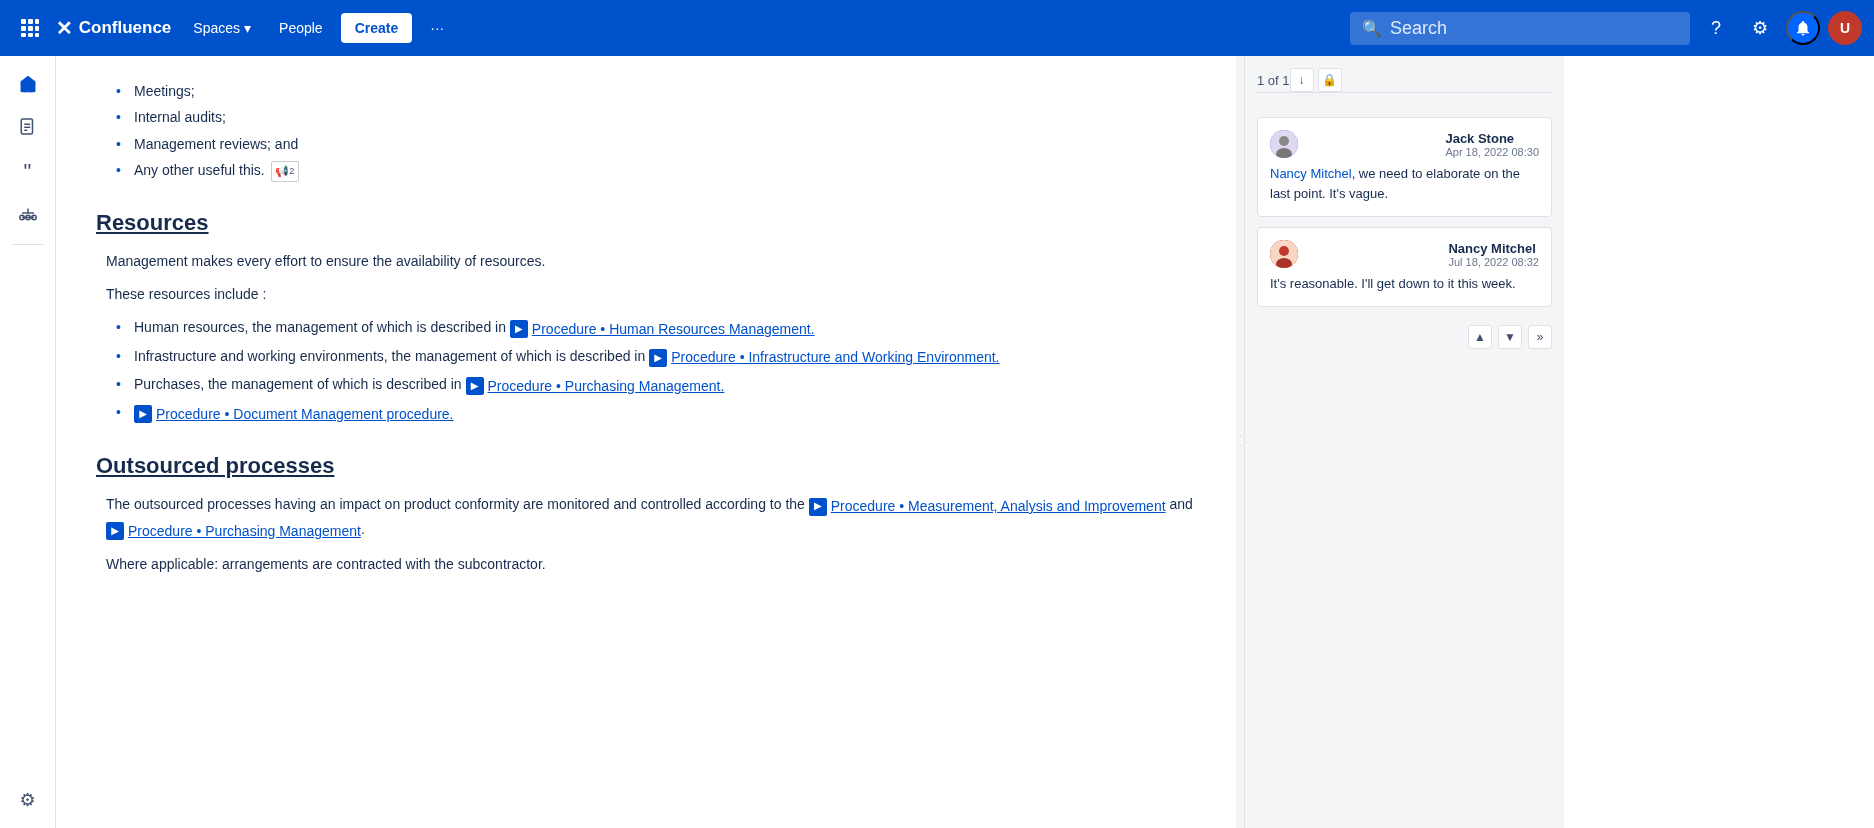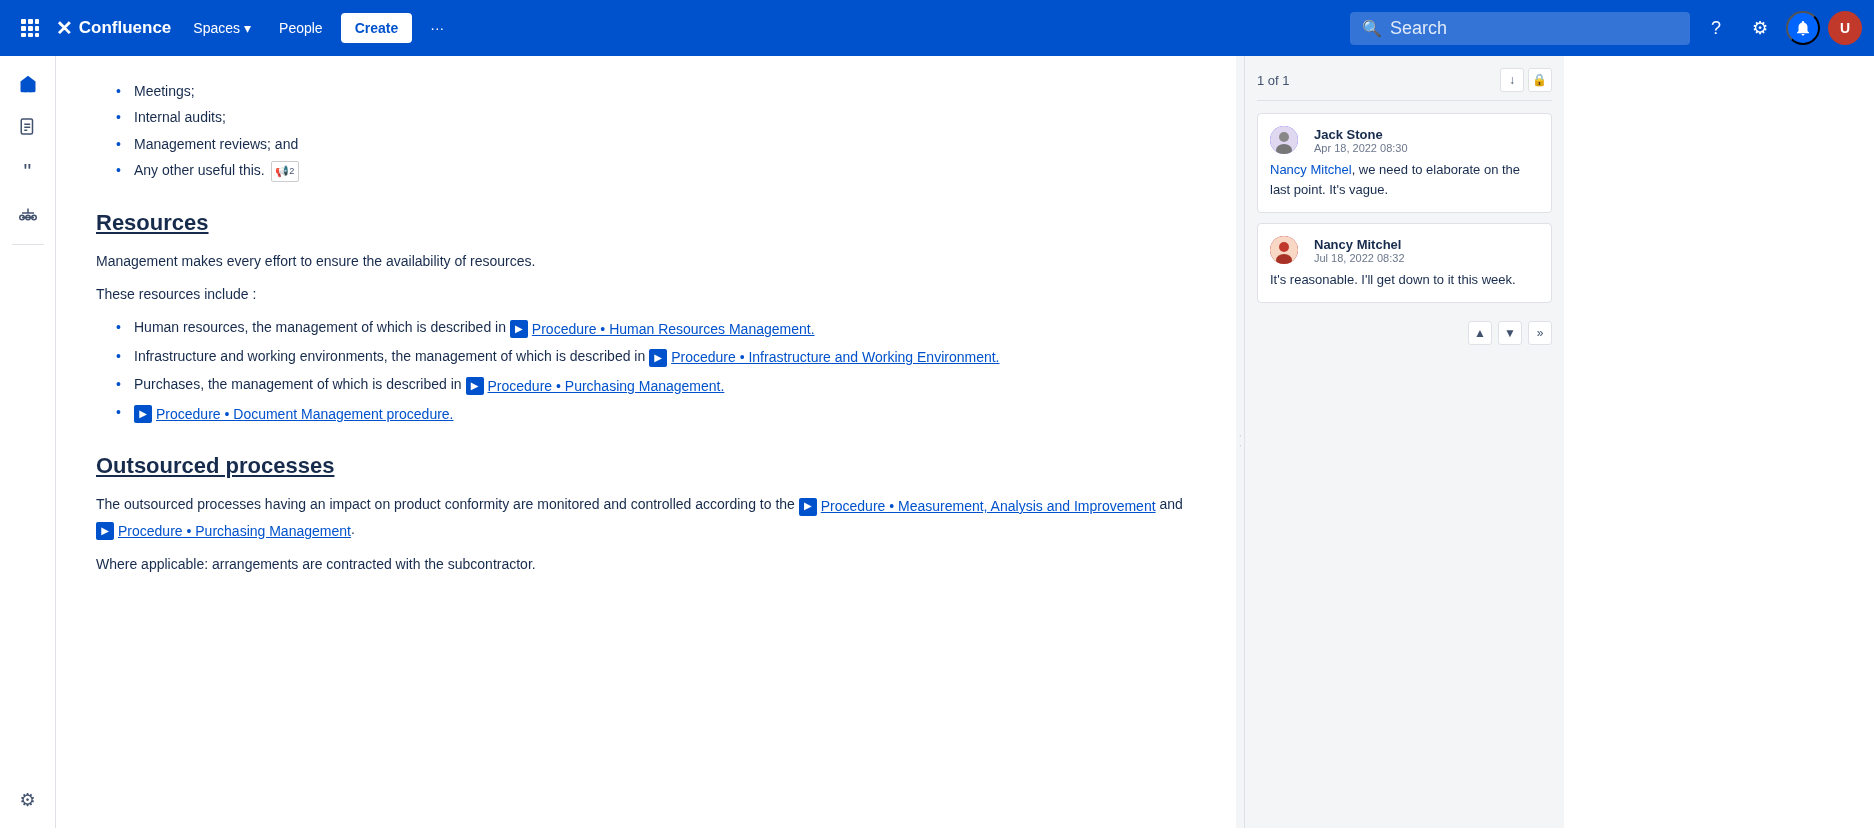--- a/index.html
+++ b/index.html
@@ -63,21 +63,21 @@
     }
     .content-area {
       flex: 1; padding: 24px 40px; overflow-y: auto; max-width: 1180px;
     }
 
     
     .bullet-list { list-style: none; padding-left: 20px; margin-bottom: 8px; }
     .bullet-list li { position: relative; padding-left: 18px; margin-bottom: 4px; color: #172B4D; font-size: 14px; line-height: 1.6; }
     .bullet-list li::before { content: '•'; position: absolute; left: 0; color: #0052CC; }
     .section-heading { font-size: 22px; font-weight: 600; color: #172B4D; margin: 28px 0 14px 0; text-decoration: underline; }
-    .paragraph { font-size: 14px; color: #172B4D; line-height: 1.65; margin-bottom: 10px; }
+    .paragraph { font-size: 14px; color: #172B4D; line-height: 1.65; margin-bottom: 10px; margin-left: 10px; }
     .proc-link {
       display: inline-flex; align-items: center; gap: 4px; color: #0052CC;
       text-decoration: underline; cursor: pointer;
     }
     .proc-icon {
       display: inline-flex; align-items: center; justify-content: center;
       width: 18px; height: 18px; background: #0052CC; border-radius: 2px;
       color: #fff; font-size: 10px; flex-shrink: 0;
     }
     .annotation-icon {
@@ -85,26 +85,26 @@
       background: #fff; border: 1px solid #ccc; border-radius: 2px; padding: 1px 4px;
       font-size: 11px; color: #42526E; cursor: pointer; margin-left: 2px; vertical-align: middle;
     }
 
     
     .comment-panel {
       width: 320px; min-width: 300px; border-left: 1px solid #DFE1E6;
       background: #F4F5F7; padding: 12px; overflow-y: auto; flex-shrink: 0;
     }
     .comment-panel-header {
-      display: flex; align-items: center; justify-content: space-between;
-      margin-bottom: 12px; padding-bottom: 8px; border-bottom: 1px solid #DFE1E6;
+      display: flex; align-items: center; justify-content: flex-start;
+      margin-bottom: 24px; padding-bottom: 0; border-bottom: 1px solid #DFE1E6;
     }
     .comment-pagination { font-size: 13px; color: #42526E; display: flex; align-items: center; gap: 8px; }
     .comment-card { background: #fff; border-radius: 4px; padding: 12px; margin-bottom: 10px; border: 1px solid #DFE1E6; }
-    .comment-author { display: flex; align-items: center; gap: 16px; margin-bottom: 6px; }
+    .comment-author { display: flex; align-items: center; gap: 8px; margin-bottom: 6px; justify-content: space-between; }
     .comment-avatar {
       width: 28px; height: 28px; border-radius: 50%; flex-shrink: 0;
       background: #ccc; display: flex; align-items: center; justify-content: center;
       font-size: 12px; font-weight: 600; color: #fff; overflow: hidden;
     }
     .avatar-jack { background: #7B68EE; }
     .avatar-nancy { background: #c0392b; }
     .comment-meta { display: flex; flex-direction: column; }
     .comment-name { font-size: 13px; font-weight: 600; color: #172B4D; }
     .comment-date { font-size: 11px; color: #6B778C; }

